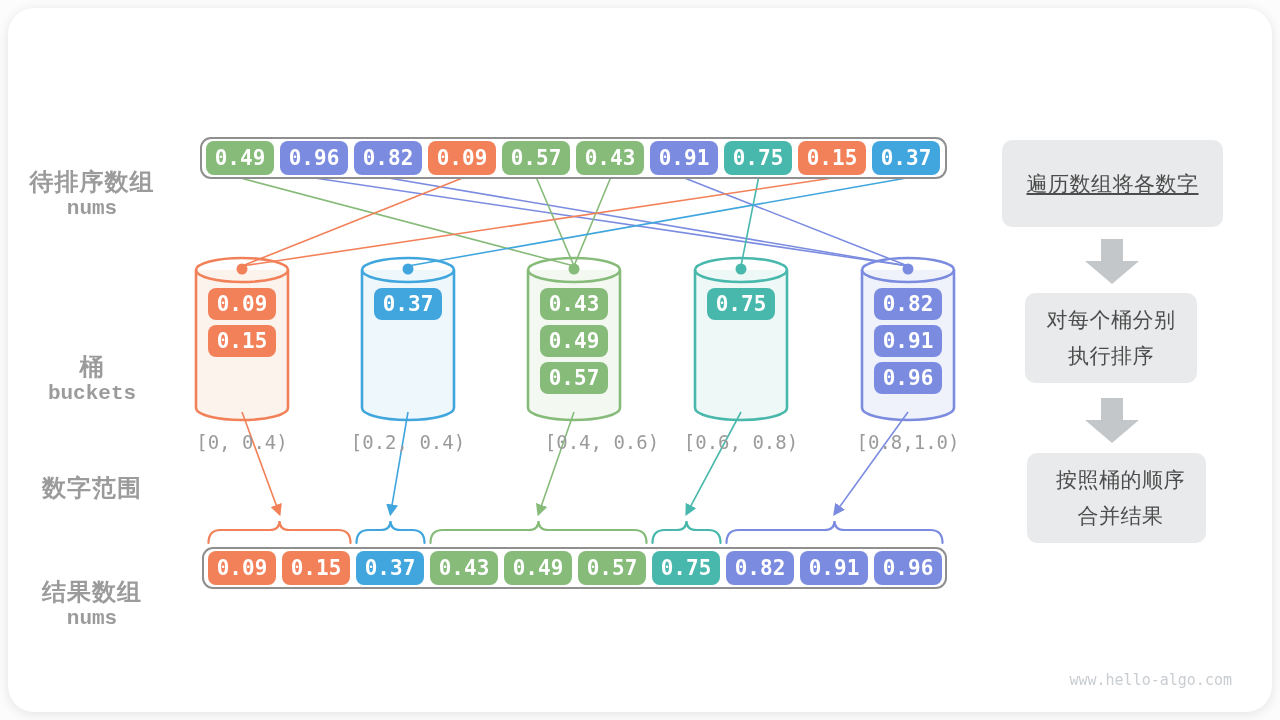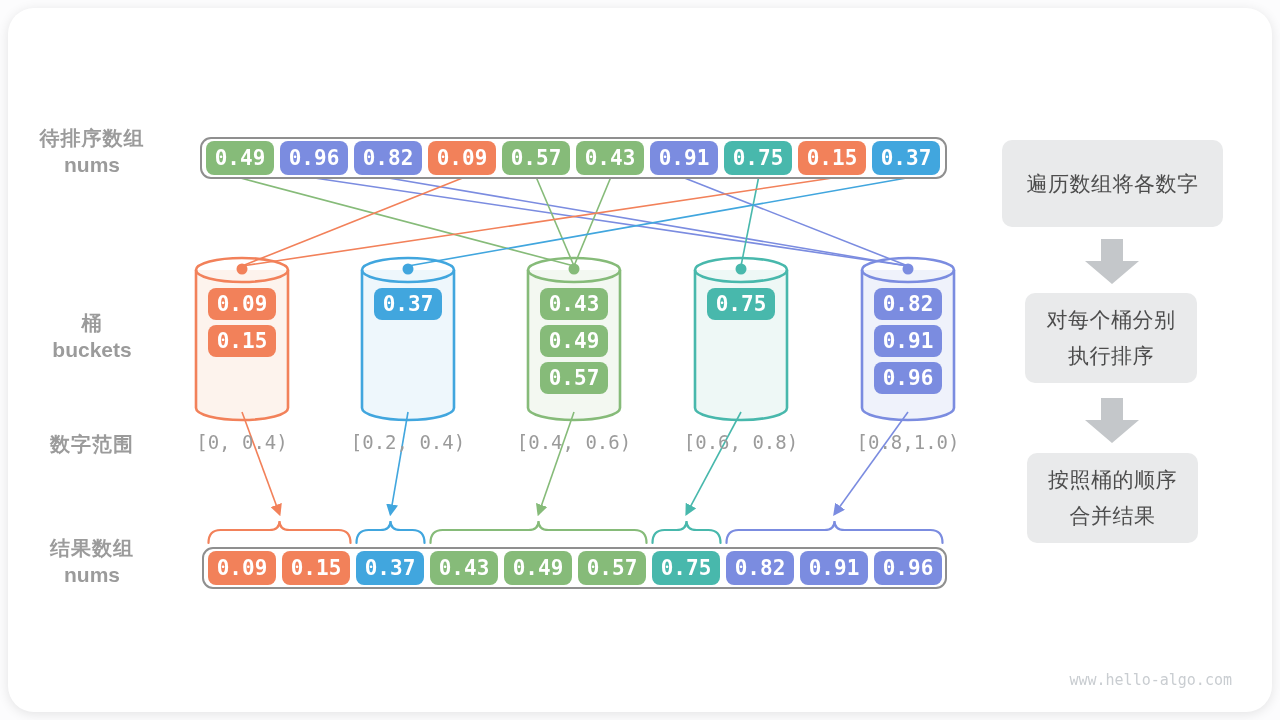--- a/index.html
+++ b/index.html
@@ -14,22 +14,22 @@
   .f-orange{fill:var(--c-orange);} .f-blue{fill:var(--c-blue);} .f-green{fill:var(--c-green);}
   .f-teal{fill:var(--c-teal);} .f-indigo{fill:var(--c-indigo);}
   .fl-orange{fill:var(--c-orange_light);} .fl-blue{fill:var(--c-blue_light);} .fl-green{fill:var(--c-green_light);}
   .fl-teal{fill:var(--c-teal_light);} .fl-indigo{fill:var(--c-indigo_light);}
   .f-garrow{fill:var(--c-arrow_gray);}
   .thin{fill:none;stroke-width:1.6;}
   .cylstroke{fill:none;stroke-width:2.6;}
   .brace{fill:none;stroke-width:2.2;stroke-linecap:round;}
 
   .side-label{position:absolute;width:180px;text-align:center;color:var(--c-gray_text);}
-  .side-label .zh{font-size:20px;font-weight:bold;line-height:28px;letter-spacing:1px;}
-  .side-label .mono{font-family:Liberation Sans, sans-serif;font-size:21px;font-weight:bold;line-height:26px;}
+  .side-label .zh{font-size:24px;font-weight:bold;line-height:28px;letter-spacing:1px;margin-top:44px;}
+  .side-label .mono{font-family:Liberation Mono, monospace;font-size:21px;font-weight:bold;line-height:26px;}
 
   .array-box{position:absolute;height:42px;border:2.5px solid var(--c-container_border);
              border-radius:11px;background:#fff;display:flex;align-items:center;
              gap:6px;padding:0 4px;box-sizing:border-box;}
   .cell{width:68px;height:34px;border-radius:8px;color:#fff;text-align:center;line-height:34px;
         font-family:"DejaVu Sans Mono",monospace;font-size:21px;font-weight:bold;flex:0 0 68px;}
 
   .bucket-values{position:absolute;width:68px;display:flex;flex-direction:column;gap:5px;}
   .bvalue{height:32px;border-radius:8px;color:#fff;text-align:center;line-height:32px;
           font-family:"DejaVu Sans Mono",monospace;font-size:21px;font-weight:bold;}
@@ -181,43 +181,43 @@
       <div class="bvalue" style="background: var(--c-teal);">0.75</div>
     </div>
   <div id="bucket-values-4" class="bucket-values" style="left:874px;top:288px;">
       <div class="bvalue" style="background: var(--c-indigo);">0.82</div>
       <div class="bvalue" style="background: var(--c-indigo);">0.91</div>
       <div class="bvalue" style="background: var(--c-indigo);">0.96</div>
     </div>
 
   <div class="range-label" style="left:152px;">[0, 0.4)</div>
   <div class="range-label" style="left:318px;">[0.2, 0.4)</div>
-  <div class="range-label" style="left:484px;">[0.4, 0.6)</div>
+  <div class="range-label" style="left:512px;">[0.4, 0.6)</div>
   <div class="range-label" style="left:651px;">[0.6, 0.8)</div>
   <div class="range-label" style="left:818px;">[0.8,1.0)</div>
 
   <div id="result-cells" class="array-box" style="left:202px;top:547px;width:745px;">
       <div class="cell" style="background: var(--c-orange);">0.09</div>
       <div class="cell" style="background: var(--c-orange);">0.15</div>
       <div class="cell" style="background: var(--c-blue);">0.37</div>
       <div class="cell" style="background: var(--c-green);">0.43</div>
       <div class="cell" style="background: var(--c-green);">0.49</div>
       <div class="cell" style="background: var(--c-green);">0.57</div>
       <div class="cell" style="background: var(--c-teal);">0.75</div>
       <div class="cell" style="background: var(--c-indigo);">0.82</div>
       <div class="cell" style="background: var(--c-indigo);">0.91</div>
       <div class="cell" style="background: var(--c-indigo);">0.96</div>
     </div>
 
-  <div class="step-box" style="left:1002px;top:140px;width:221px;height:87px;">
+  <div class="step-box" style="left:1002px;top:140px;width:221px;height:87px;text-decoration:underline;">
     <div>遍历数组将各数字</div>
   </div>
   <div class="step-box" style="left:1025px;top:293px;width:172px;height:90px;">
     <div>对每个桶分别</div>
     <div>执行排序</div>
   </div>
-  <div class="step-box" style="left:1027px;top:453px;width:171px;height:90px;">
+  <div class="step-box" style="left:1027px;top:453px;width:171px;height:90px;padding-left:8px;">
     <div>按照桶的顺序</div>
     <div>合并结果</div>
   </div>
 
   <div class="watermark">www.hello-algo.com</div>
 </div>
 
 </body></html>

